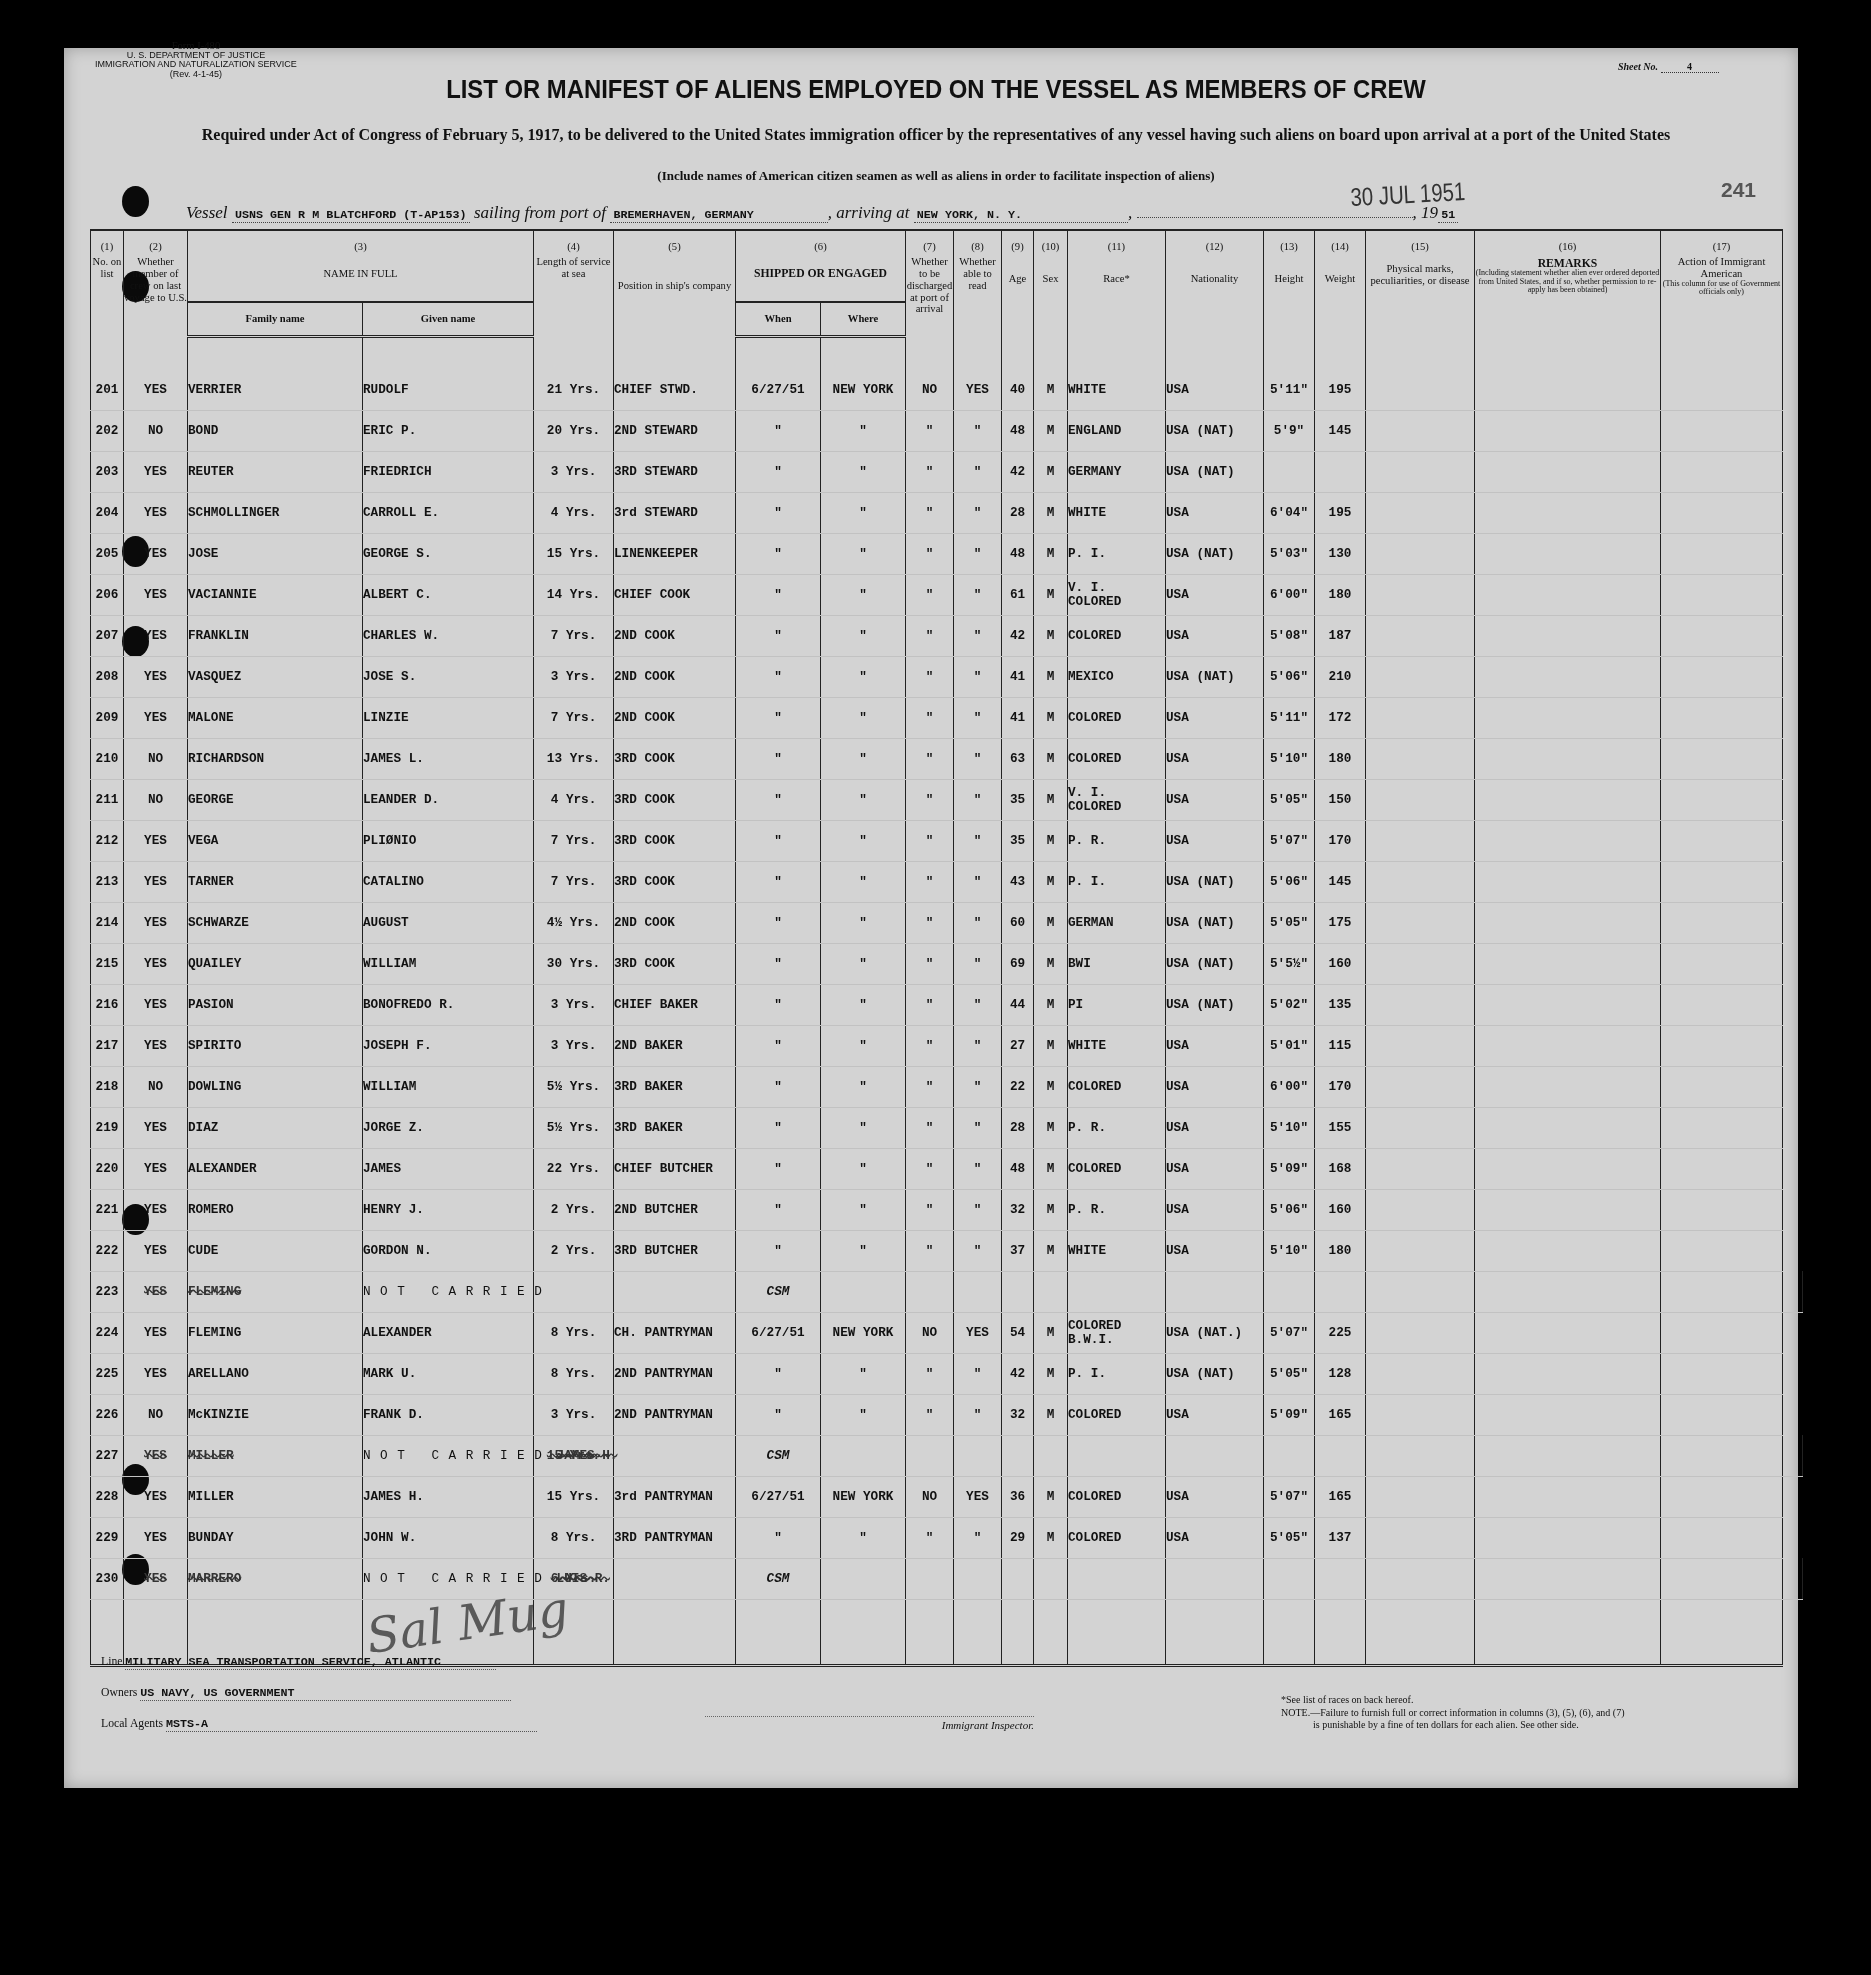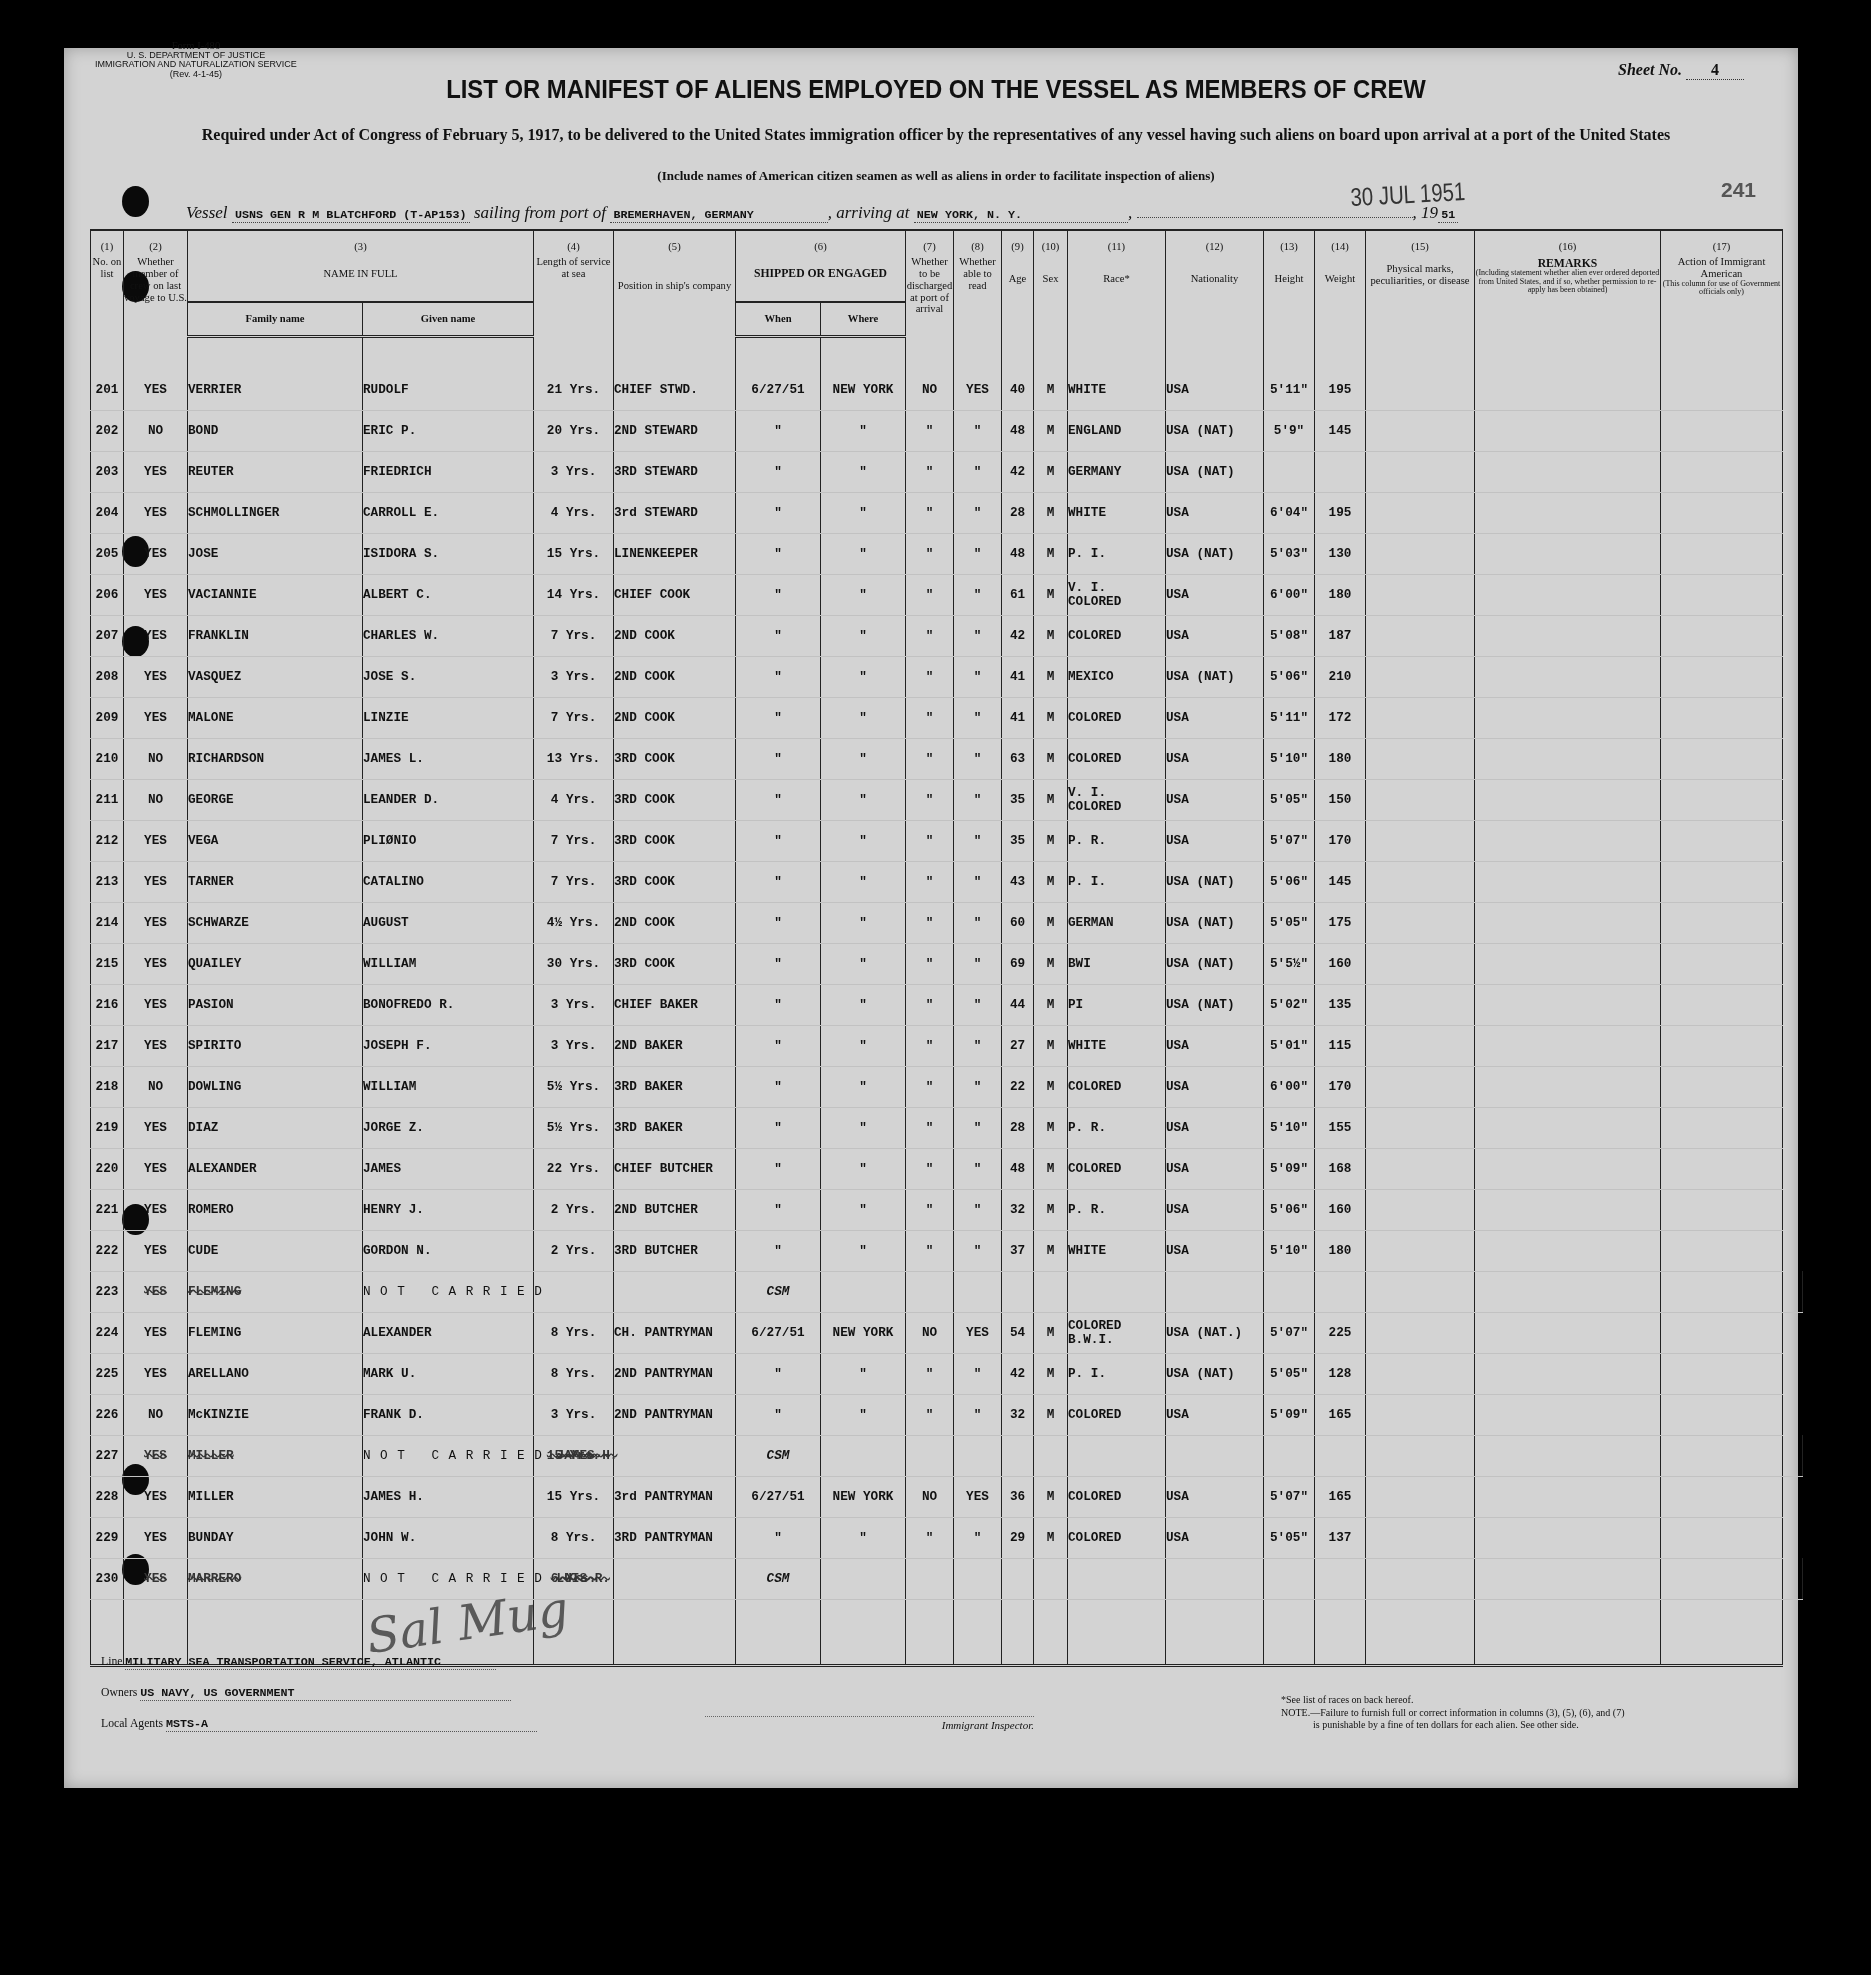--- a/index.html
+++ b/index.html
@@ -1,21 +1,21 @@
 <!DOCTYPE html>
 <html style="font-size:8.5px"><head>
 <meta charset="utf-8">
 <style>
   html, body { margin:0; padding:0; background:#000; }
   body { width:1872px; height:1975px; position:relative; overflow:hidden; font-family:"Liberation Serif", serif; color:#111; }
   .page { position:absolute; left:64px; top:48px; width:1734px; height:1740px; background:#d3d3d3; box-shadow: inset 0 0 16px rgba(0,0,0,0.25); }
   .hole { position:absolute; width:26.5px; height:31px; border-radius:50%; background:#0a0a0a; left:58px; }
   .form-id { position:absolute; left:93px; top:40px; text-align:center; font-family:"Liberation Sans Narrow","Liberation Sans",sans-serif; font-size:9px; line-height:9.5px; }
   .form-id .f1 { font-family:"Liberation Serif", serif; font-size:10.6px; }
-  .sheet { position:absolute; left:1618px; top:61px; font-style:italic; font-weight:bold; font-size:16px; }
+  .sheet { position:absolute; left:1618px; top:61px; font-style:italic; font-weight:bold; font-size:10px; }
   .sheet .val { display:inline-block; min-width:58px; border-bottom:1.1px dotted #333; text-align:center; font-style:normal; }
   .title { position:absolute; left:0; right:0; top:74px; text-align:center; font-family:"Liberation Sans", sans-serif; font-weight:bold; font-size:26.5px; letter-spacing:0px; transform:scaleX(0.9); }
   .subtitle { position:absolute; left:85px; right:85px; top:127px; text-align:center; font-weight:bold; font-size:16px; line-height:16px; font-family:"Liberation Serif", serif; }
   .note { position:absolute; left:0; right:0; top:168px; text-align:center; font-weight:bold; font-size:13px; }
   .stamp { position:absolute; left:1336px; top:180px; font-family:"Liberation Sans", sans-serif; font-size:25.5px; color:#333; transform:rotate(-3deg) scaleX(0.8); }
   .pageno { position:absolute; left:1721px; top:178px; font-family:"Liberation Sans", sans-serif; font-size:21px; font-weight:bold; color:#555; }
   .vessel-line { position:absolute; left:186px; top:203px; font-size:17px; font-style:italic; white-space:nowrap; }
   .vessel-line .typed { font-family:"Liberation Mono", monospace; font-style:normal; font-size:11.7px; font-weight:bold; border-bottom:1.1px dotted #444; padding:0 3.2px; }
   .vessel-line .blank { display:inline-block; width:276px; border-bottom:1.1px dotted #444; }
 
@@ -271,21 +271,21 @@
         <td class="c">6'04"</td>
         <td class="c">195</td>
         <td class="c"></td>
         <td class="c"></td>
         <td class="c"></td>
       </tr>
       <tr>
         <td class="c">205</td>
         <td class="c">YES</td>
         <td class="l">JOSE</td>
-        <td class="l">ISIDORA S.</td>
+        <td class="l">GEORGE S.</td>
         <td class="c">15 Yrs.</td>
         <td class="l">LINENKEEPER</td>
         <td class="c">"</td>
         <td class="c">"</td>
         <td class="c">"</td>
         <td class="c">"</td>
         <td class="c">48</td>
         <td class="c">M</td>
         <td class="l">P. I.</td>
         <td class="l">USA (NAT)</td>

